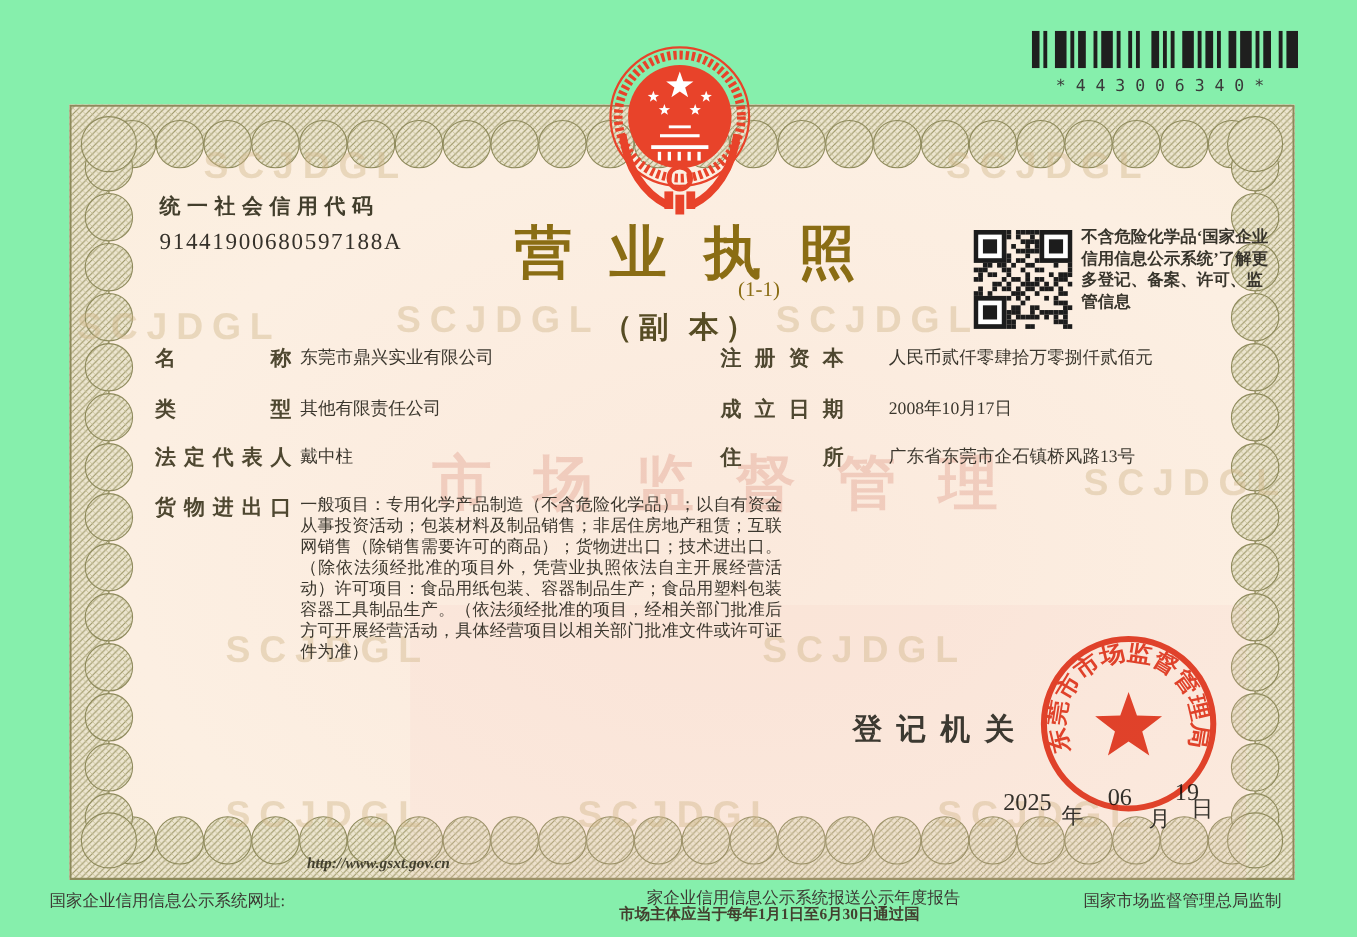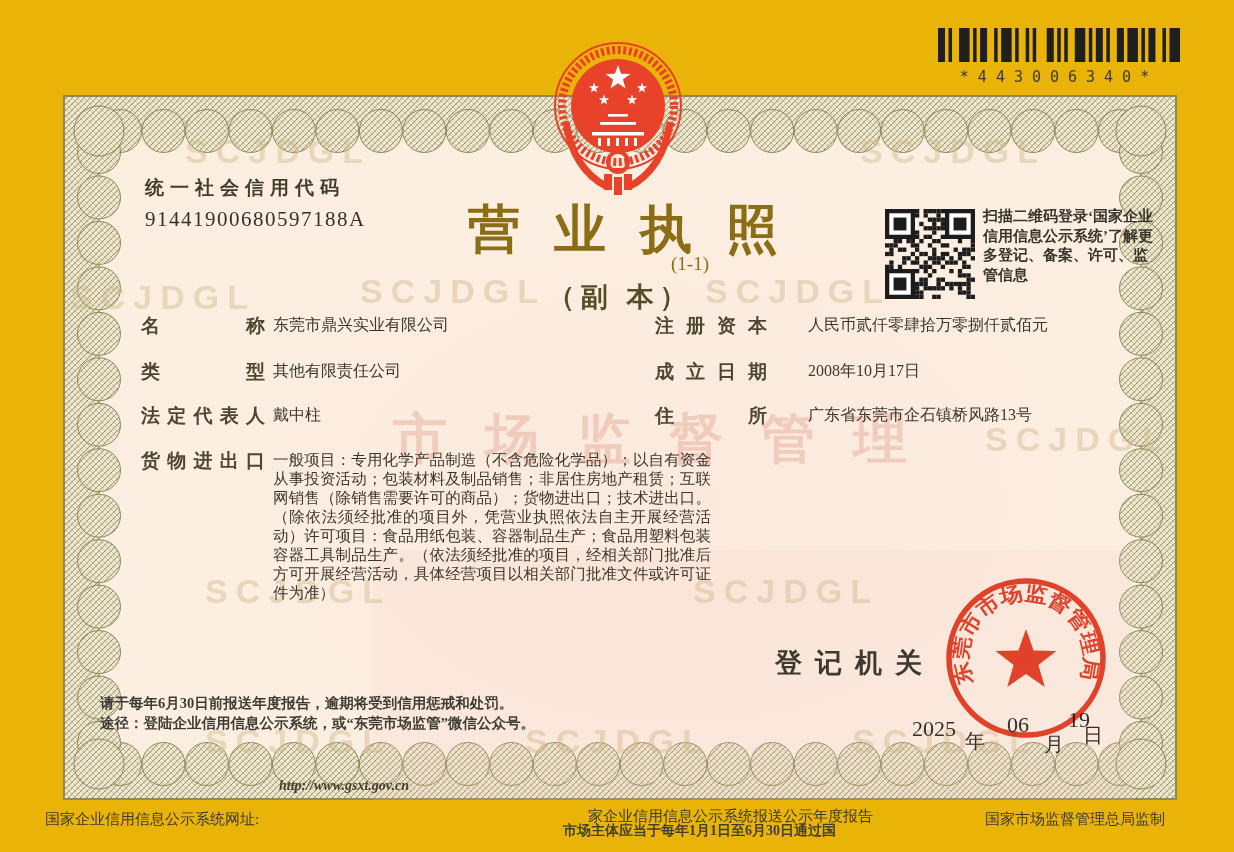--- a/index.html
+++ b/index.html
@@ -1,16 +1,16 @@
 <!DOCTYPE html>
 <html><head>
 <meta charset="utf-8">
 <style>
   html,body{margin:0;padding:0;background:#ffffff;}
-  .scan{position:relative;width:1234px;height:852px;background:#eab308;overflow:hidden;
+  .scan{position:relative;width:1234px;height:852px;background:#86efac;overflow:hidden;
         font-family:"Liberation Serif","DejaVu Serif",serif;}
 
   
   .barcode{position:absolute;left:938px;top:28px;width:242px;}
   .barcode-digits{margin-top:2px;text-align:center;font-family:"DejaVu Sans Mono",monospace;
                   font-size:15px;letter-spacing:9px;color:#3a3a3a;}
 
   
   .cert{position:absolute;left:63px;top:95px;width:1114px;height:705px;
         background:radial-gradient(ellipse at 55% 58%, #fbe9dc 0%, #fcefe2 65%, #fbeedd 100%);}
@@ -371,21 +371,21 @@
           <rect x="4.285714285714286" y="4.285714285714286" width="21.428571428571427" height="21.428571428571427" fill="#ffffff"></rect>
           <rect x="8.571428571428571" y="8.571428571428571" width="12.857142857142858" height="12.857142857142858" fill="#1c1c1c"></rect>
           <rect x="60" y="0" width="30" height="30" fill="#1c1c1c"></rect>
           <rect x="64.28571428571428" y="4.285714285714286" width="21.428571428571427" height="21.428571428571427" fill="#ffffff"></rect>
           <rect x="68.57142857142857" y="8.571428571428571" width="12.857142857142858" height="12.857142857142858" fill="#1c1c1c"></rect>
           <rect x="0" y="60" width="30" height="30" fill="#1c1c1c"></rect>
           <rect x="4.285714285714286" y="64.28571428571428" width="21.428571428571427" height="21.428571428571427" fill="#ffffff"></rect>
           <rect x="8.571428571428571" y="68.57142857142857" width="12.857142857142858" height="12.857142857142858" fill="#1c1c1c"></rect>
         </svg>
     </div>
-    <div class="qr-caption">扫描二维码登录‘国家企业信用信息公示系统’了解更多登记、备案、许可、监管信息</div>
+    <div class="qr-caption">不含危险化学品‘国家企业信用信息公示系统’了解更多登记、备案、许可、监管信息</div>
 
     <div class="row" style="left:78px;top:218px">
       <span class="lab lab-l">名称</span>
       <span class="val val-l">东莞市鼎兴实业有限公司</span>
     </div>
     <div class="row" style="left:78px;top:264px">
       <span class="lab lab-l">类型</span>
       <span class="val val-l">其他有限责任公司</span>
     </div>
     <div class="row" style="left:78px;top:308px">
@@ -423,24 +423,20 @@
       </text>
     </svg>
 
     <span class="date-part d-num" style="left:849px;top:621px">2025</span>
     <span class="date-part d-unit" style="left:902px;top:633px">年</span>
     <span class="date-part d-num" style="left:944px;top:617px">06</span>
     <span class="date-part d-unit" style="left:981px;top:636px">月</span>
     <span class="date-part d-num" style="left:1005px;top:612px">19</span>
     <span class="date-part d-unit" style="left:1020px;top:627px">日</span>
 
-    <div class="notice">
-      <div>请于每年6月30日前报送年度报告，逾期将受到信用惩戒和处罚。</div>
-      <div>途径：登陆企业信用信息公示系统，或“东莞市场监管”微信公众号。</div>
-    </div>
 
     <div class="band-text band-url">http://www.gsxt.gov.cn</div>
     <div class="band-text band-note">市场主体应当于每年1月1日至6月30日通过国</div>
   </div>
 
   <svg class="emblem" width="140" height="172" viewBox="0 0 140 172">
     <circle cx="70" cy="80" r="63" fill="none" stroke="#e8432a" stroke-width="2"></circle>
     <circle cx="70" cy="80" r="56" fill="none" stroke="#e8432a" stroke-width="8" stroke-dasharray="3 2.6"></circle>
     <circle cx="70" cy="80" r="47" fill="#e8432a"></circle>
     <polygon points="70,39 73.1,47.8 82.4,48 74.9,53.6 77.6,62.5 70,57.2 62.4,62.5 65.1,53.6 57.6,48 66.9,47.8" fill="#ffffff"></polygon>

